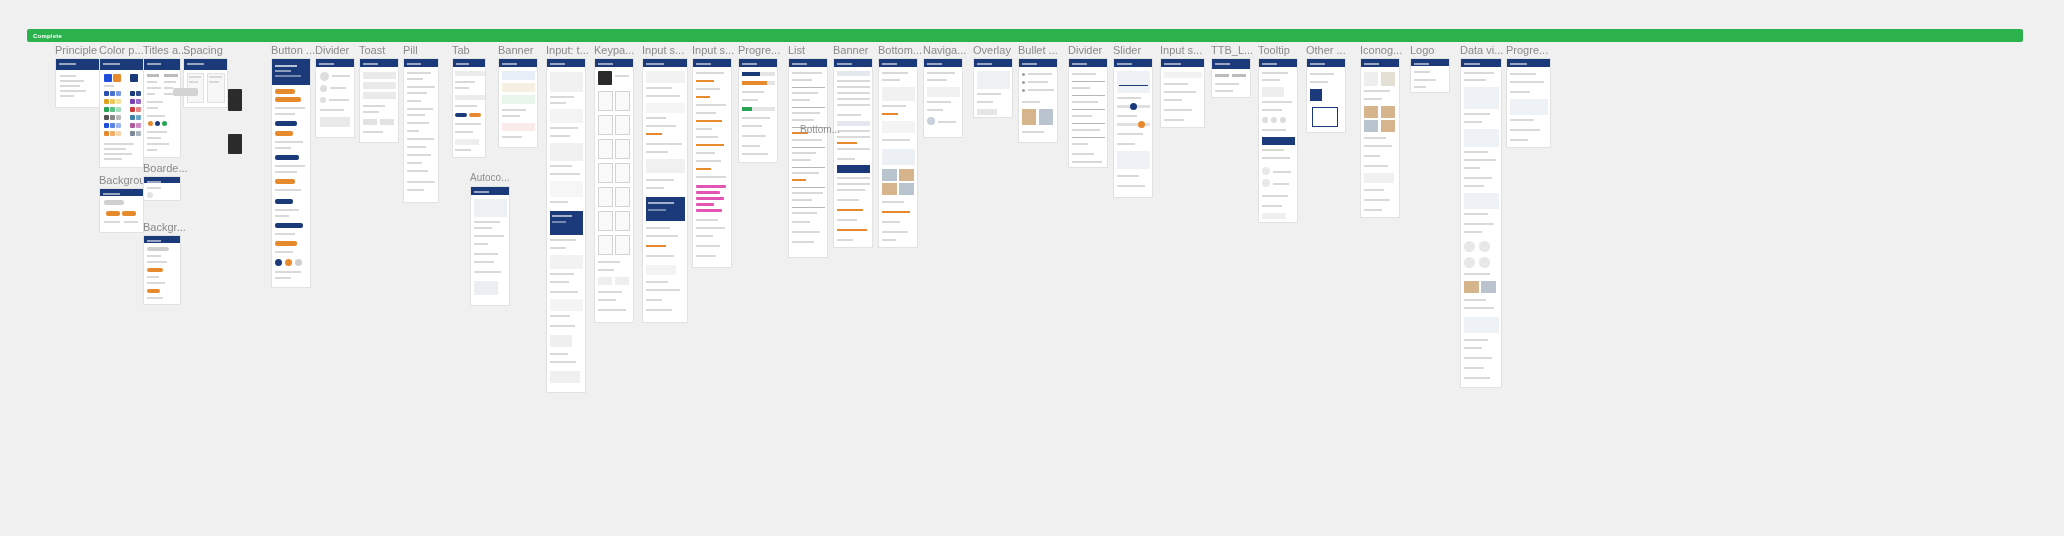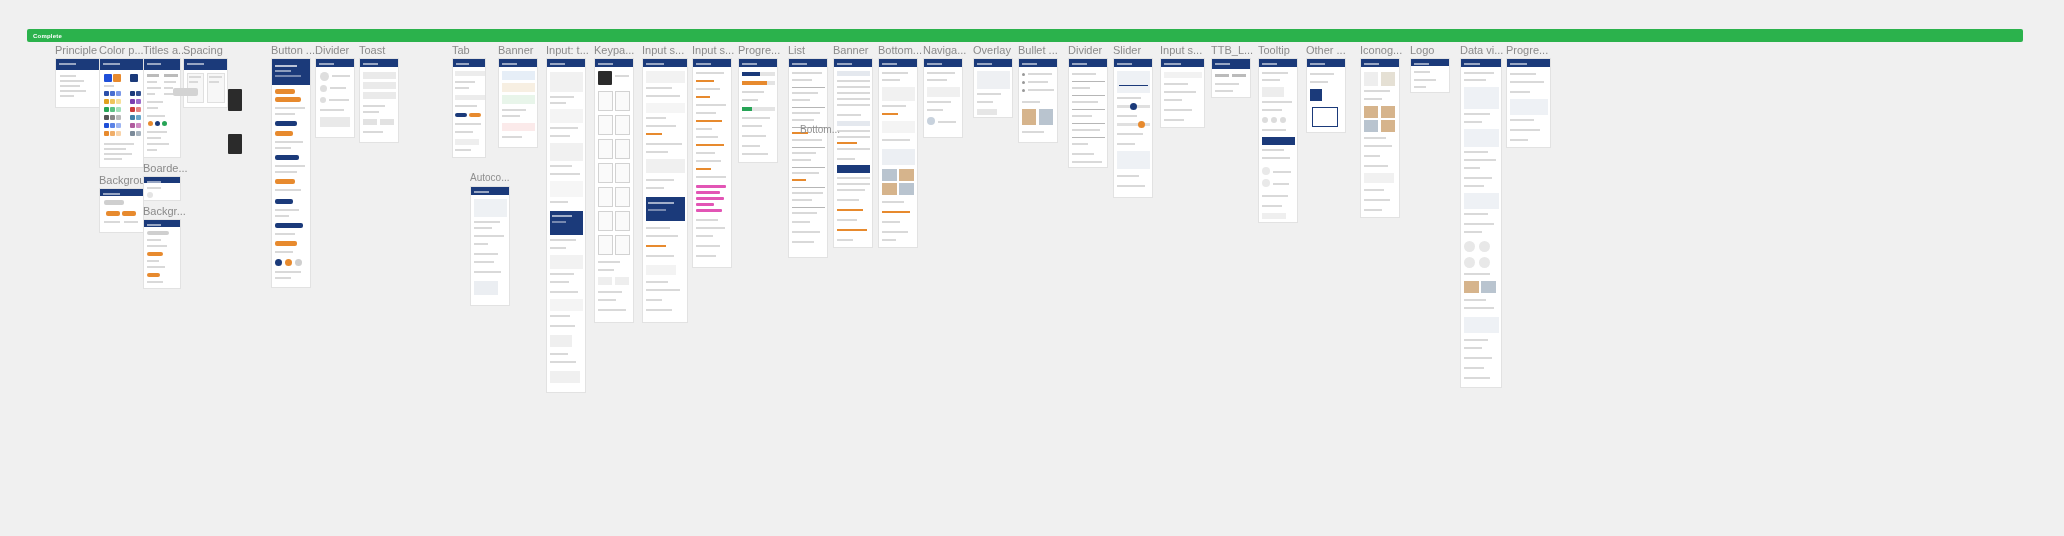--- a/index.html
+++ b/index.html
@@ -213,21 +213,21 @@
       <div class="line" style="left:3px;top:90px;width:10px;"></div>
     </div>
 
     <div class="frame-title" style="margin-top:4px;">Boarde...</div>
     <div class="frame-body" style="width:38px;height:25px;">
       <div class="navbar" style="height:6px;"></div>
       <div class="line" style="left:3px;top:10px;width:14px;"></div>
       <div class="circ" style="left:3px;top:15px;width:6px;height:6px;background:#e4e4e4;"></div>
     </div>
 
-    <div class="frame-title" style="margin-top:4px;">Backgr...</div>
+    <div class="frame-title" style="margin-top:20px;">Backgr...</div>
     <div class="frame-body" style="width:38px;height:70px;">
       <div class="navbar" style="height:7px;"></div>
       <div class="btn-grey" style="left:3px;top:11px;width:22px;height:4px;"></div>
       <div class="line" style="left:3px;top:19px;width:14px;"></div>
       <div class="line" style="left:3px;top:25px;width:20px;"></div>
       <div class="btn-orange" style="left:3px;top:32px;width:16px;height:4px;"></div>
       <div class="line" style="left:3px;top:40px;width:12px;"></div>
       <div class="line" style="left:3px;top:46px;width:18px;"></div>
       <div class="btn-orange" style="left:3px;top:53px;width:13px;height:4px;"></div>
       <div class="line" style="left:3px;top:61px;width:16px;"></div>
@@ -309,20 +309,42 @@
       <div class="blk" style="left:3px;top:23px;width:33px;height:7px;background:#eaeaea;"></div>
       <div class="blk" style="left:3px;top:33px;width:33px;height:7px;background:#eaeaea;"></div>
       <div class="line" style="left:3px;top:46px;width:22px;"></div>
       <div class="line" style="left:3px;top:52px;width:16px;"></div>
       <div class="blk" style="left:3px;top:60px;width:14px;height:6px;background:#e2e2e2;"></div>
       <div class="blk" style="left:20px;top:60px;width:14px;height:6px;background:#e2e2e2;"></div>
       <div class="line" style="left:3px;top:72px;width:20px;"></div>
     </div>
   </div>
 
+  <div class="frame-col" style="left:375px; top:44px;">
+    <div class="frame-title">Pill</div>
+    <div class="frame-body" style="width:36px;height:145px;">
+      <div class="navbar" style="height:8px;"></div>
+      <div class="line" style="left:3px;top:13px;width:24px;"></div>
+      <div class="line" style="left:3px;top:19px;width:16px;"></div>
+      <div class="line" style="left:3px;top:27px;width:28px;"></div>
+      <div class="line" style="left:3px;top:33px;width:20px;"></div>
+      <div class="line" style="left:3px;top:41px;width:14px;"></div>
+      <div class="line" style="left:3px;top:49px;width:26px;"></div>
+      <div class="line" style="left:3px;top:55px;width:18px;"></div>
+      <div class="line" style="left:3px;top:63px;width:22px;"></div>
+      <div class="line" style="left:3px;top:71px;width:12px;"></div>
+      <div class="line" style="left:3px;top:79px;width:27px;"></div>
+      <div class="line" style="left:3px;top:87px;width:19px;"></div>
+      <div class="line" style="left:3px;top:95px;width:24px;"></div>
+      <div class="line" style="left:3px;top:103px;width:15px;"></div>
+      <div class="line" style="left:3px;top:111px;width:21px;"></div>
+      <div class="line" style="left:3px;top:122px;width:28px;"></div>
+      <div class="line" style="left:3px;top:130px;width:17px;"></div>
+    </div>
+  </div>
 
   <div class="frame-col" style="left:424px; top:44px;">
     <div class="frame-title">Tab</div>
     <div class="frame-body" style="width:34px;height:100px;">
       <div class="navbar" style="height:8px;"></div>
       <div class="blk" style="left:2px;top:12px;width:30px;height:5px;background:#ececec;"></div>
       <div class="line" style="left:2px;top:22px;width:20px;"></div>
       <div class="line" style="left:2px;top:28px;width:14px;"></div>
       <div class="blk" style="left:2px;top:36px;width:30px;height:5px;background:#ececec;"></div>
       <div class="line" style="left:2px;top:46px;width:22px;"></div>

